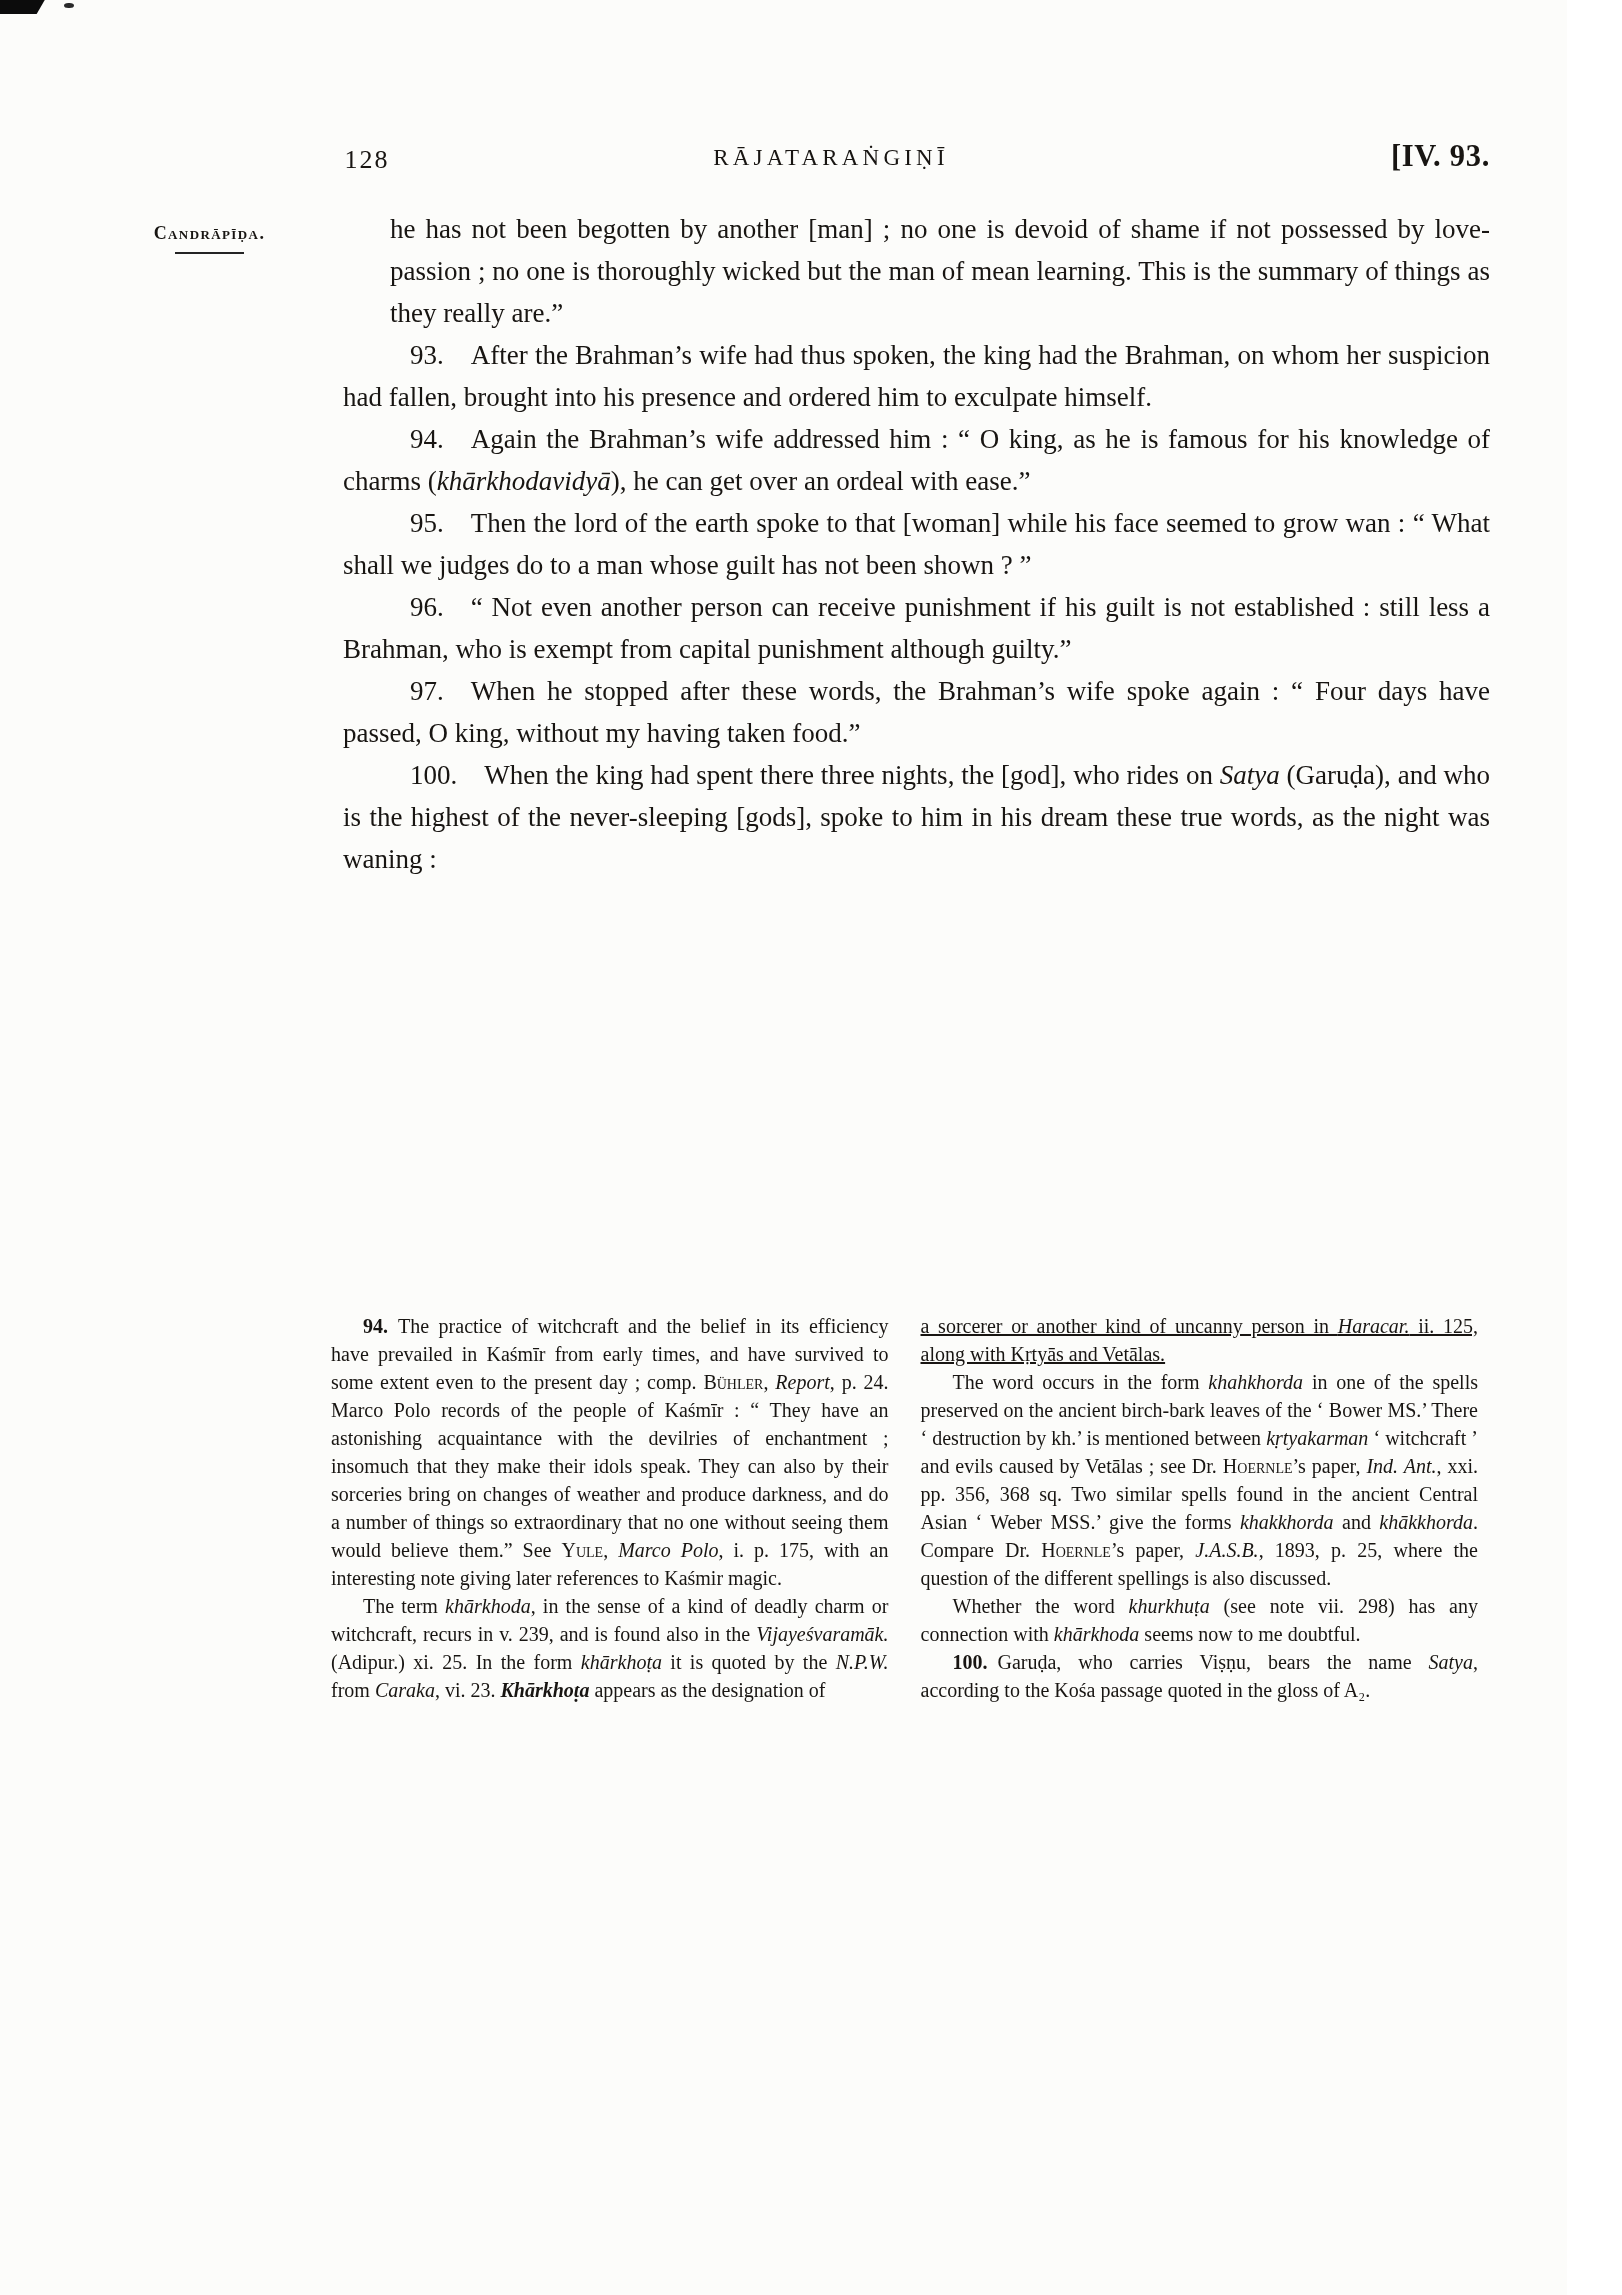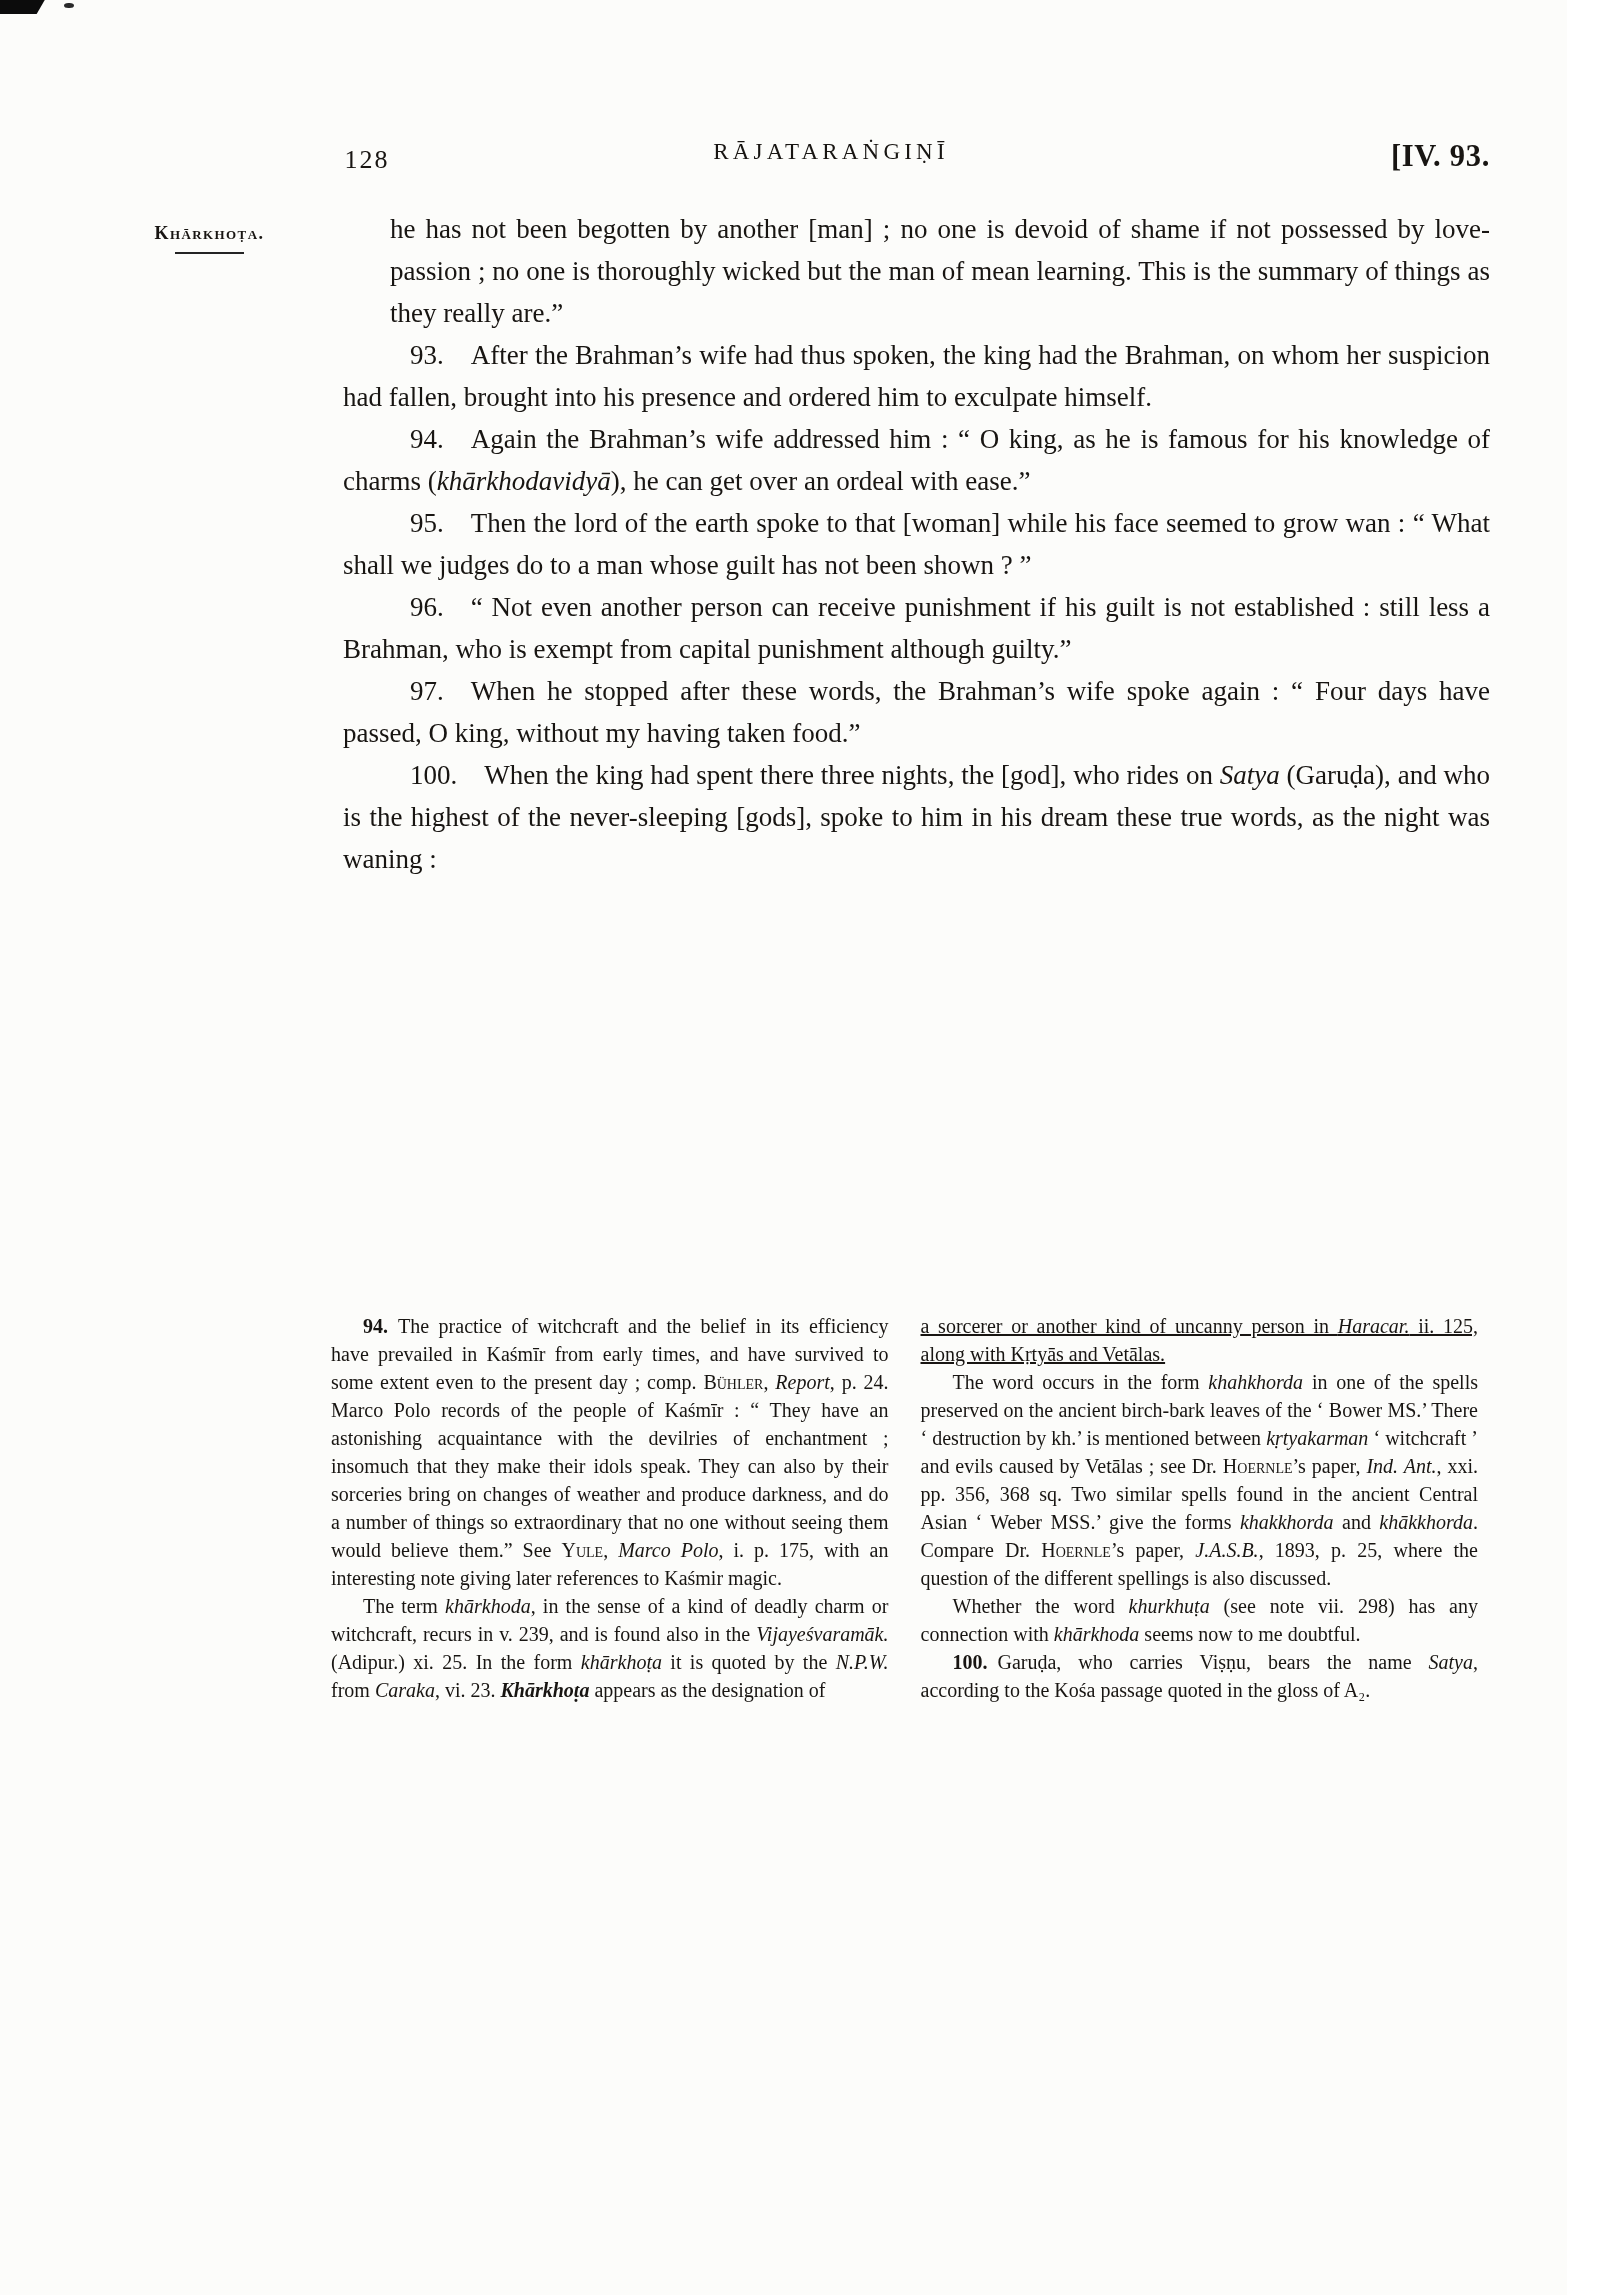--- a/index.html
+++ b/index.html
@@ -27,21 +27,21 @@
   }
   
   .running-head {
     position:absolute; top:139px; left:343px; width:1147px; height:42px;
   }
   .page-number {
     position:absolute; left:1.4px; top:5.5px;
     font-size:26px; letter-spacing:2.1px;
   }
   .book-title {
-    position:absolute; left:488px; top:0; transform:translateX(-50%);
+    position:absolute; left:488px; top:6px; transform:translateX(-50%);
     font-size:23px; letter-spacing:4.2px; white-space:nowrap;
   }
   .section-ref {
     position:absolute; right:0; top:0;
     font-size:30.5px; font-weight:bold; letter-spacing:0.7px;
   }
   
   .margin-note {
     position:absolute; left:123px; top:223px; width:173px;
     text-align:center;
@@ -82,21 +82,21 @@
   <div class="scan-artifact"></div>
   <div class="scan-speck"></div>
 
   <header class="running-head">
     <span class="page-number">128</span>
     <span class="book-title">RĀJATARAṄGIṆĪ</span>
     <span class="section-ref">[IV. 93.</span>
   </header>
 
   <aside class="margin-note">
-    <span>Khārkhoṭa.</span>
+    <span>Candrāpīḍa.</span>
     <span class="margin-rule"></span>
   </aside>
 
   <main class="text-block">
     <p class="para no-indent">he has not been begotten by another [man] ; no one is devoid of shame if not possessed by love-passion ; no one is thoroughly wicked but the man of mean learning.  This is the summary of things as they really are.”</p>
     <p class="para">93. After the Brahman’s wife had thus spoken, the king had the Brahman, on whom her suspicion had fallen, brought into his presence and ordered him to exculpate himself.</p>
     <p class="para">94. Again the Brahman’s wife addressed him : “ O king, as he is famous for his knowledge of charms (<i>khārkhodavidyā</i>), he can get over an ordeal with ease.”</p>
     <p class="para">95. Then the lord of the earth spoke to that [woman] while his face seemed to grow wan : “ What shall we judges do to a man whose guilt has not been shown ? ”</p>
     <p class="para">96. “ Not even another person can receive punishment if his guilt is not established : still less a Brahman, who is exempt from capital punishment although guilty.”</p>
     <p class="para">97. When he stopped after these words, the Brahman’s wife spoke again : “ Four days have passed, O king, without my having taken food.”</p>

